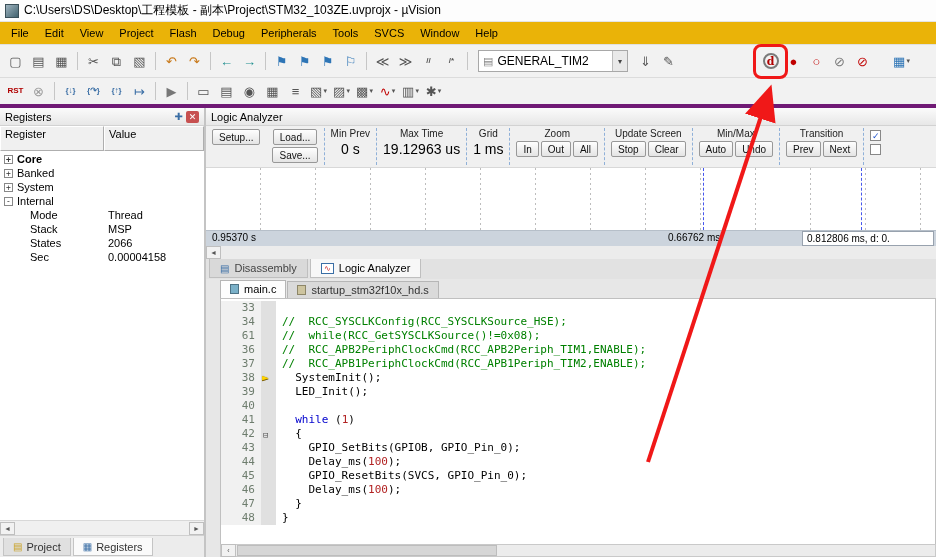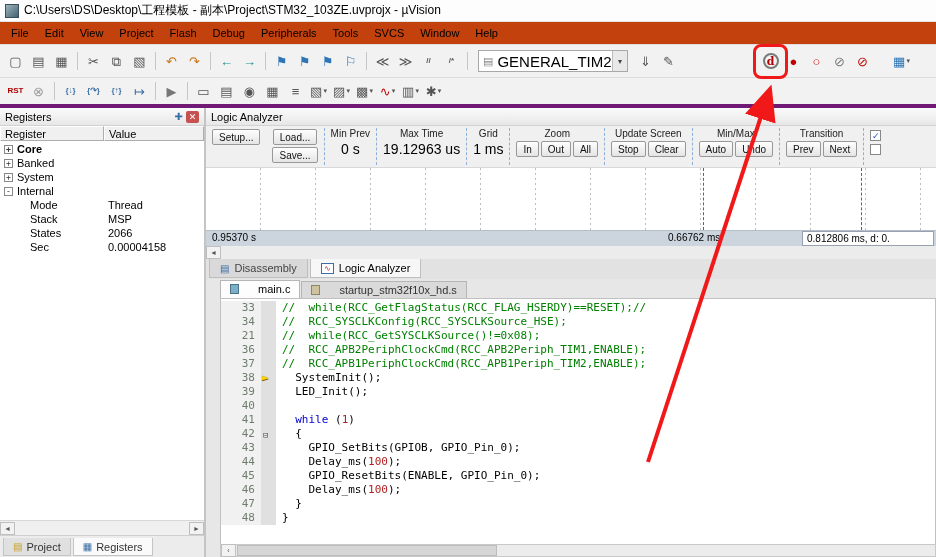--- a/index.html
+++ b/index.html
@@ -3,47 +3,47 @@
 <meta charset="utf-8">
 <style>
 *{box-sizing:border-box;margin:0;padding:0}
 html,body{width:936px;height:557px}
 body{font-family:"Liberation Sans",sans-serif;font-size:11px;background:#f0f0f0;color:#000;position:relative;overflow:hidden}
 
 .titlebar{height:22px;background:#fdfdfd;border-bottom:1px solid #e4e4e4;display:flex;align-items:center;padding:0 5px;gap:5px}
 .app-icon{width:14px;height:14px;background:linear-gradient(135deg,#9fb4bf,#41626f);border:1px solid #3a4f58;flex:0 0 auto}
 .title-text{font-size:12px;white-space:nowrap}
 
-.menubar{height:23px;background:#c2410c;display:flex;align-items:center;padding:0 3px;border-bottom:1px solid #e0e0e0}
+.menubar{height:23px;background:#eab308;display:flex;align-items:center;padding:0 3px;border-bottom:1px solid #e0e0e0}
 .menu-item{padding:3px 8px;cursor:default}
 
 .toolbar{display:flex;align-items:center;padding:0 4px;background:#f2f2f2}
 .t1{height:33px;border-bottom:1px solid #dcdcdc}
 .t2{height:30px;border-bottom:4px solid #701a75}
 .ticons{display:flex;align-items:center}
 .tb-icon{width:23px;height:23px;display:flex;align-items:center;justify-content:center;color:#555;font-size:13px;border-radius:2px;flex:0 0 auto}
 .glyph{line-height:1}
 .glyph.small{font-size:8px;font-weight:bold}
 .tb-sep{width:1px;height:18px;background:#c6c6c6;margin:0 4px;flex:0 0 auto}
 .dd{font-size:7px;color:#555;margin-left:1px}
 .boxed{outline:3px solid #f01818;outline-offset:3px}
 .boxed .glyph{border:2px solid #7a7a7a;border-radius:50%;width:16px;height:16px;display:flex;align-items:center;justify-content:center;color:#b00000;font-weight:bold;font-size:11px;font-family:"DejaVu Serif",serif}
 
 .target-combo{display:flex;align-items:center;height:22px;margin:0 6px;border:1px solid #a8a8a8;background:#fff;width:150px;flex:0 0 auto}
 .combo-flag{font-size:11px;color:#888;margin:0 4px}
-.combo-text{flex:1;font-size:15px;white-space:nowrap;overflow:hidden}
+.combo-text{flex:1;font-size:12px;white-space:nowrap;overflow:hidden}
 .combo-arrow{width:15px;height:20px;background:#e9e9e9;border-left:1px solid #bdbdbd;display:flex;align-items:center;justify-content:center;font-size:8px;color:#444}
 
 .main{display:flex;height:449px}
 .left-panel{width:206px;background:#fff;border-right:2px solid #c4c4c4;display:flex;flex-direction:column;flex:0 0 auto}
 .panel-header{height:18px;background:linear-gradient(#fbfbfb,#e7e7e7);border-bottom:1px solid #d2d2d2;display:flex;align-items:center;padding:0 5px;font-size:11px;flex:0 0 auto}
 .ph-icons{margin-left:auto;display:flex;gap:3px;align-items:center}
 .pin{color:#3a6ea5;font-size:10px}
 .close{background:#c75050;color:#fff;width:13px;height:12px;font-size:9px;display:flex;align-items:center;justify-content:center;border-radius:2px}
-.grid-header{height:15px;display:flex;background:#f0f0f0;flex:0 0 auto}
+.grid-header{height:25px;display:flex;background:#f0f0f0;flex:0 0 auto}
 .gh-cell{border:1px solid;border-color:#fff #aeaeae #aeaeae #fff;padding:1px 4px;font-size:11px;background:#f0f0f0}
 .gc1{width:104px}
 .gc2{flex:1}
 .tree{flex:1;background:#fff;overflow:hidden;padding-top:1px}
 .trow{height:14px;display:flex;align-items:center;position:relative;font-size:11px}
 .trow .exp{width:9px;height:9px;border:1px solid #888;background:#fff;font-size:8px;line-height:7px;text-align:center;margin:0 4px 0 4px;font-family:"DejaVu Sans Mono",monospace;color:#333}
 .trow.child{padding-left:30px}
 .trow .val{position:absolute;left:108px;white-space:nowrap}
 .trow.b{font-weight:bold}
 
@@ -83,21 +83,21 @@
 .la-scroll{height:13px;background:#ececec;display:flex;align-items:center;flex:0 0 auto}
 
 .dock-tabs{height:20px;background:#e2e2e2;display:flex;align-items:flex-start;padding:0 3px;gap:2px;flex:0 0 auto}
 .dtab{display:flex;align-items:center;gap:5px;padding:2px 10px;font-size:11px;background:#d9d9d9;border:1px solid #bfbfbf;border-top:none;color:#444;height:19px}
 .dtab.active{background:#f7f7f7;color:#000}
 .dticon{font-size:10px;color:#3a6ea5}
 .scope{color:#cc2222;border:1px solid #3a6ea5;background:#fff;width:13px;height:11px;font-size:8px;line-height:9px;text-align:center}
 
 .editor-wrap{flex:1;background:#e7e7e7;padding-left:14px;display:flex;flex-direction:column;min-height:0}
 .editor-tabs{height:19px;display:flex;align-items:flex-end;gap:1px;padding-top:2px;flex:0 0 auto}
-.etab{display:flex;align-items:center;gap:19px;padding:1px 9px 2px;font-size:11px;background:#dadada;border:1px solid #b6b6b6;border-bottom:none;height:17px;color:#333}
+.etab{display:flex;align-items:center;gap:5px;padding:1px 9px 2px;font-size:11px;background:#dadada;border:1px solid #b6b6b6;border-bottom:none;height:17px;color:#333}
 .etab.active{background:#fdfdfd;height:18px;color:#000}
 .eticon{width:9px;height:10px;background:#7ab0c8;border:1px solid #4d7285;flex:0 0 auto}
 .eticon.asm{background:#cdc49f;border-color:#8d8668}
 .code-area{flex:1;background:#fff;border:1px solid #c0c0c0;border-bottom:none;overflow:hidden;padding-top:2px}
 .cl{display:flex;height:14px;line-height:14px;font-family:"DejaVu Sans Mono",monospace;font-size:11px}
 .ln{width:40px;text-align:right;padding-right:6px;color:#6e7d6e;background:#f1f1f1;flex:0 0 auto}
 .margin{width:15px;background:#e0e0e0;position:relative;flex:0 0 auto}
 .cur-arrow{position:absolute;left:1px;top:0;color:#ffd400;text-shadow:0 0 1px #7a5c00,0 1px 0 #7a5c00;font-size:11px}
 .fold{position:absolute;left:2px;top:1px;font-size:9px;color:#555}
 .ct{white-space:pre;padding-left:6px}
@@ -461,29 +461,28 @@
         </span>
         <span class="etab">
           <span class="eticon asm"></span>
           <span>startup_stm32f10x_hd.s</span>
         </span>
       </div>
       <div class="code-area" id="code-area">
           <div class="cl">
             <span class="ln">33</span>
             <span class="margin"></span>
-            <span class="ct"><span class="tok-c">//  while(RCC_GetFlagStatus(RCC_FLAG_HSERDY)==RESET);//</span></span>
           </div>
           <div class="cl">
             <span class="ln">34</span>
             <span class="margin"></span>
             <span class="ct"><span class="tok-c">//  RCC_SYSCLKConfig(RCC_SYSCLKSource_HSE);</span></span>
           </div>
           <div class="cl">
-            <span class="ln">21</span>
+            <span class="ln">61</span>
             <span class="margin"></span>
             <span class="ct"><span class="tok-c">//  while(RCC_GetSYSCLKSource()!=0x08);</span></span>
           </div>
           <div class="cl">
             <span class="ln">36</span>
             <span class="margin"></span>
             <span class="ct"><span class="tok-c">//  RCC_APB2PeriphClockCmd(RCC_APB2Periph_TIM1,ENABLE);</span></span>
           </div>
           <div class="cl">
             <span class="ln">37</span>
@@ -525,21 +524,21 @@
             <span class="ct"><span class="tok-p">    GPIO_SetBits(GPIOB, GPIO_Pin_0);</span></span>
           </div>
           <div class="cl">
             <span class="ln">44</span>
             <span class="margin"></span>
             <span class="ct"><span class="tok-p">    Delay_ms(</span><span class="tok-n">100</span><span class="tok-p">);</span></span>
           </div>
           <div class="cl">
             <span class="ln">45</span>
             <span class="margin"></span>
-            <span class="ct"><span class="tok-p">    GPIO_ResetBits(ENABLE, GPIO_Pin_0);</span></span>
+            <span class="ct"><span class="tok-p">    GPIO_ResetBits(SVCS, GPIO_Pin_0);</span></span>
           </div>
           <div class="cl">
             <span class="ln">46</span>
             <span class="margin"></span>
             <span class="ct"><span class="tok-p">    Delay_ms(</span><span class="tok-n">100</span><span class="tok-p">);</span></span>
           </div>
           <div class="cl">
             <span class="ln">47</span>
             <span class="margin"></span>
             <span class="ct"><span class="tok-p">  }</span></span>

